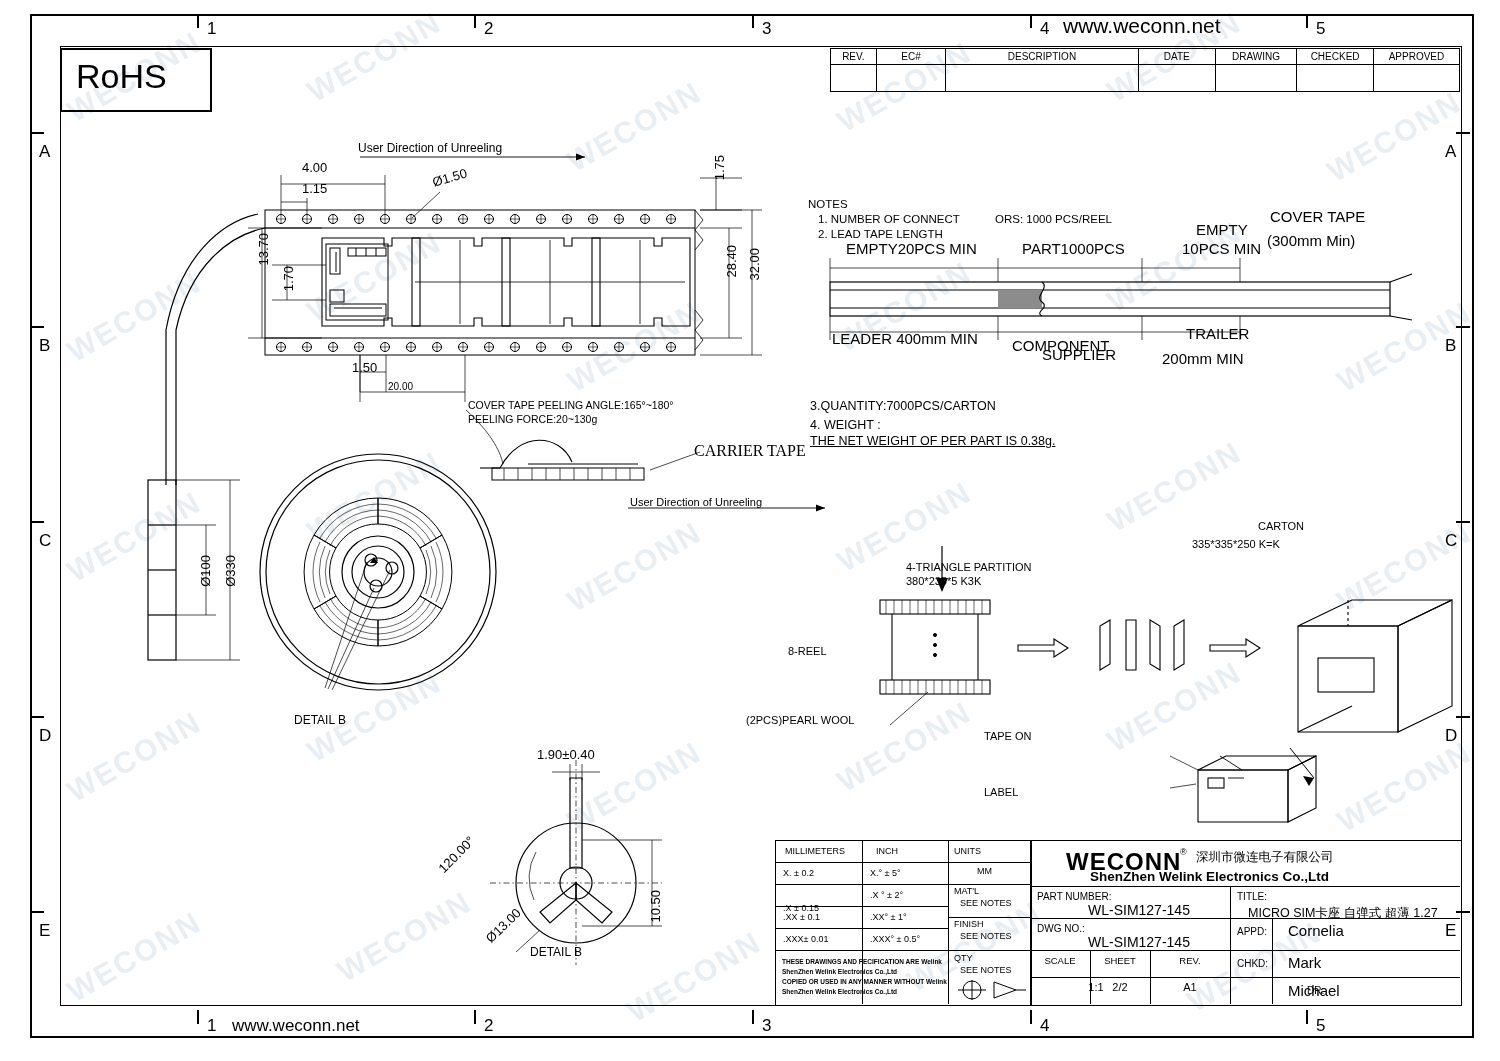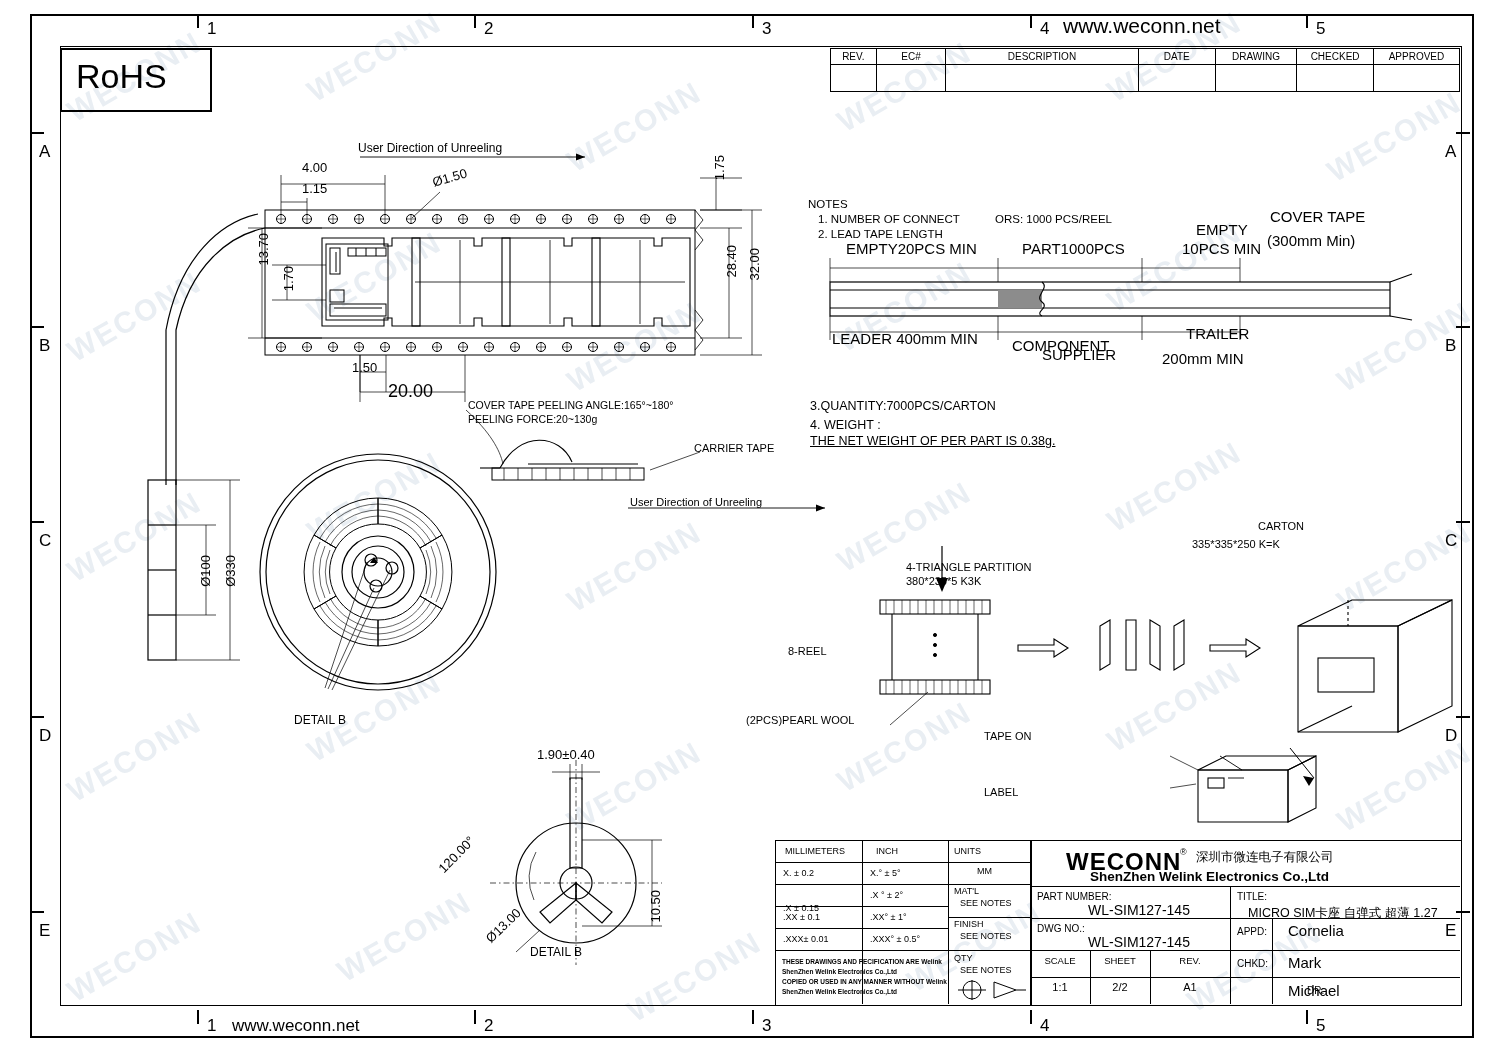--- a/index.html
+++ b/index.html
@@ -347,25 +347,25 @@
 
 <div class="txt dim" style="left:302px;top:160px;font-size:13px;">4.00</div>
 <div class="txt dim" style="left:302px;top:181px;font-size:13px;">1.15</div>
 <div class="txt dim" style="left:432px;top:170px;font-size:13px;transform:rotate(-16deg);">Ø1.50</div>
 <div class="txt dim" style="left:712px;top:155px;font-size:13px;writing-mode:vertical-rl;transform:rotate(180deg);">1.75</div>
 <div class="txt dim" style="left:724px;top:245px;font-size:13px;writing-mode:vertical-rl;transform:rotate(180deg);">28.40</div>
 <div class="txt dim" style="left:747px;top:248px;font-size:13px;writing-mode:vertical-rl;transform:rotate(180deg);">32.00</div>
 <div class="txt dim" style="left:256px;top:233px;font-size:13px;writing-mode:vertical-rl;transform:rotate(180deg);">13.70</div>
 <div class="txt dim" style="left:281px;top:266px;font-size:13px;writing-mode:vertical-rl;transform:rotate(180deg);">1.70</div>
 <div class="txt dim" style="left:352px;top:360px;font-size:13px;">1.50</div>
-<div class="txt dim" style="left:388px;top:381px;font-size:18px;">20.00</div>
+<div class="txt dim" style="left:388px;top:381px;font-size:10px;">20.00</div>
 <div class="txt" style="left:358px;top:141px;font-size:12px;">User Direction of Unreeling</div>
 <div class="txt" style="left:468px;top:399px;font-size:10.5px;">COVER TAPE PEELING ANGLE:165°~180°</div>
 <div class="txt" style="left:468px;top:413px;font-size:10.5px;">PEELING FORCE:20~130g</div>
-<div class="txt" style="left:694px;top:442px;font-size:11px;">CARRIER TAPE</div>
+<div class="txt" style="left:694px;top:442px;font-size:16px;font-family:Liberation Serif, serif;">CARRIER TAPE</div>
 <div class="txt" style="left:630px;top:496px;font-size:11px;">User Direction of Unreeling</div>
 
 <svg style="left:120px;top:450px;width:420px;height:290px;" viewBox="0 0 420 290">
   <g fill="none" stroke="#000" stroke-width="1.2">
 
     <rect x="28" y="30" width="28" height="180"></rect>
     <line x1="28" y1="75" x2="56" y2="75"></line>
     <line x1="28" y1="120" x2="56" y2="120"></line>
     <line x1="28" y1="165" x2="56" y2="165"></line>
 
@@ -672,17 +672,17 @@
 <div class="txt" style="left:1237px;top:891px;font-size:10px;">TITLE:</div>
 <div class="txt" style="left:1248px;top:905px;font-size:12.5px;">MICRO SIM卡座 自弹式 超薄 1.27</div>
 <div class="txt" style="left:1237px;top:926px;font-size:10px;">APPD:</div>
 <div class="txt" style="left:1288px;top:922px;font-size:15px;">Cornelia</div>
 <div class="txt" style="left:1237px;top:958px;font-size:10px;">CHKD:</div>
 <div class="txt" style="left:1288px;top:954px;font-size:15px;">Mark</div>
 <div class="txt" style="left:1307px;top:985px;font-size:10px;">DR:</div>
 <div class="txt" style="left:1288px;top:982px;font-size:15px;">Michael</div>
 
 <div class="ctr" style="left:1030px;top:955px;width:60px;font-size:9.5px;">SCALE</div>
-<div class="ctr" style="left:1030px;top:981px;width:60px;font-size:11px;">1:1</div>
+<div class="ctr" style="left:1030px;top:981px;width:60px;font-size:11px;padding-left:36px;">1:1</div>
 <div class="ctr" style="left:1090px;top:955px;width:60px;font-size:9.5px;">SHEET</div>
 <div class="ctr" style="left:1090px;top:981px;width:60px;font-size:11px;">2/2</div>
 <div class="ctr" style="left:1150px;top:955px;width:80px;font-size:9.5px;">REV.</div>
 <div class="ctr" style="left:1150px;top:981px;width:80px;font-size:11px;">A1</div>
 
 </body></html>

